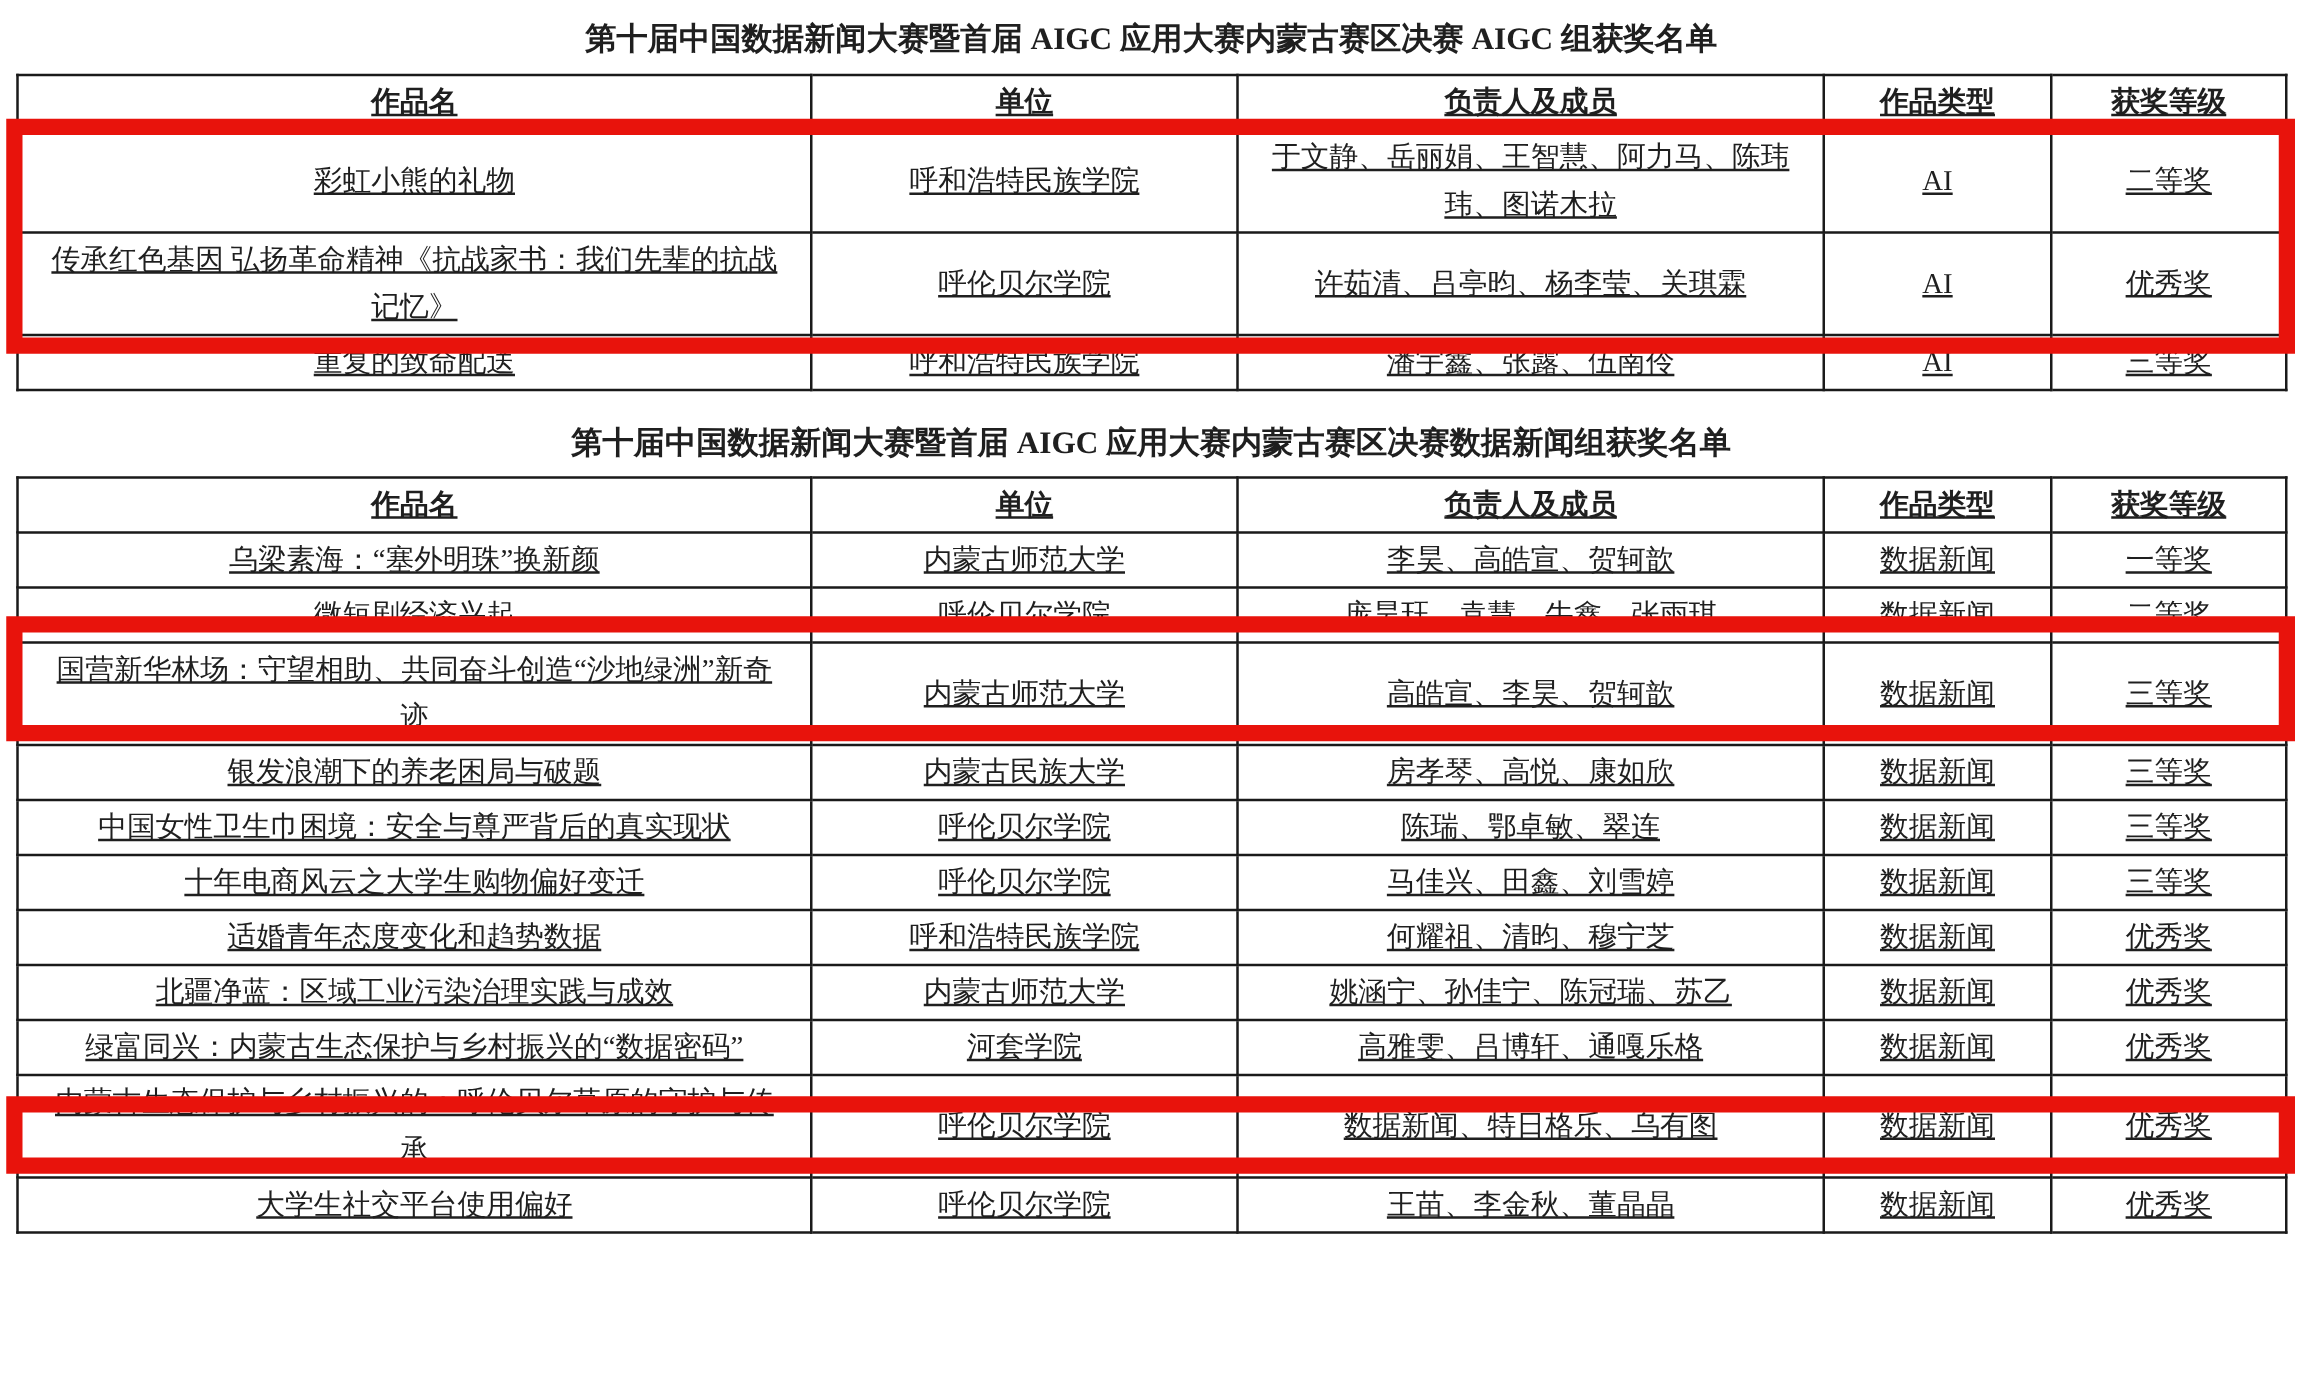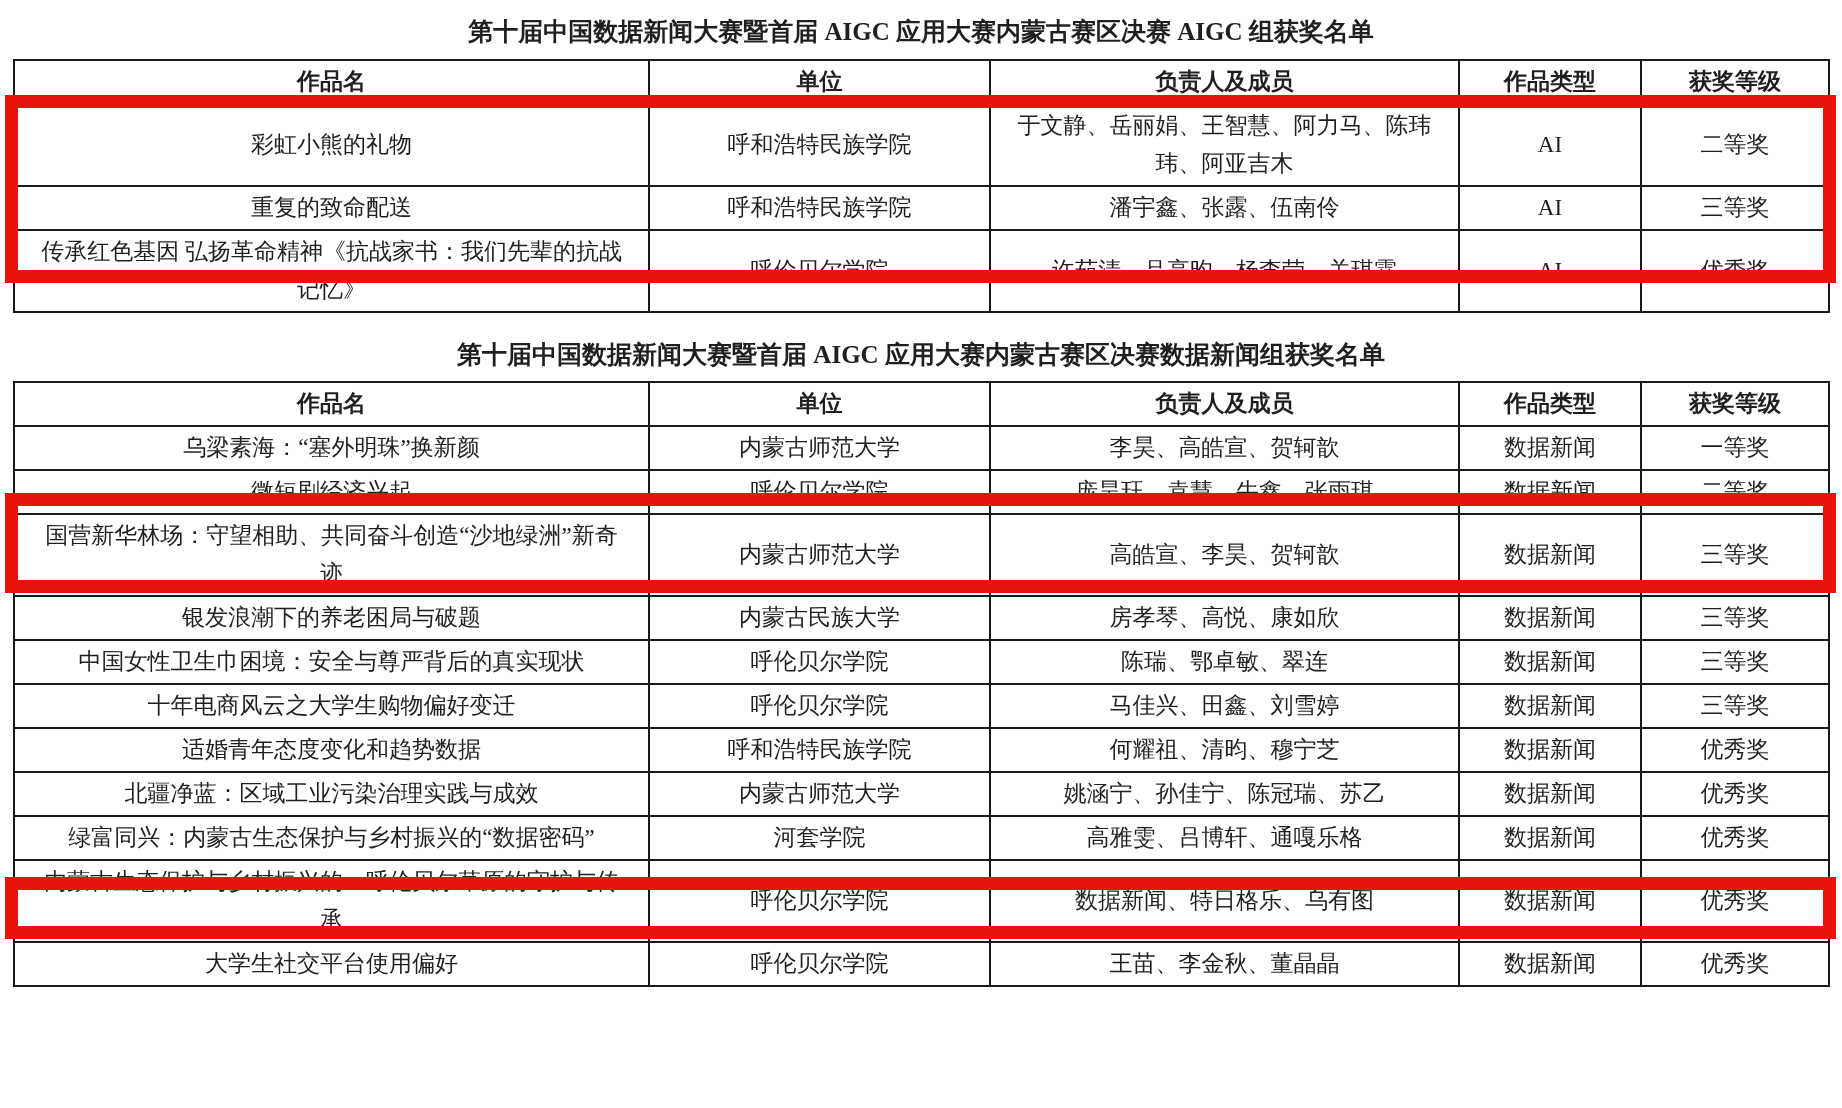--- a/index.html
+++ b/index.html
@@ -10,21 +10,21 @@
     background:#ffffff; color:var(--fg);
     font-family:"Liberation Serif","DejaVu Serif",serif;
     position:relative;
   }
   .doc { padding:8px 13px 0 13px; }
   .tbl-title {
     text-align:center; font-weight:bold; font-size:25px;
     line-height:1.3; margin:8px 0 10px 0;
   }
   .tbl-title.second { margin-top:26px; }
-  table { border-collapse:collapse; table-layout:fixed; width:1815px; }
+  table { border-collapse:collapse; table-layout:fixed; width:1815px;text-decoration:underline; }
   col.c0 { width:635px; } col.c1 { width:341px; } col.c2 { width:469px; }
   col.c3 { width:182px; } col.c4 { width:188px; }
   th, td {
     border:2px solid var(--bd);
     text-align:center; vertical-align:middle;
     font-size:23px; line-height:38px; padding:2px 10px;
     overflow:hidden;
   }
   td.c0 { padding:2px 20px; }
   th { font-weight:bold; }
@@ -54,37 +54,37 @@
             <th>单位</th>
             <th>负责人及成员</th>
             <th>作品类型</th>
             <th>获奖等级</th>
           </tr>
       </thead>
       <tbody>
           <tr>
             <td class="c0">彩虹小熊的礼物</td>
             <td class="c1">呼和浩特民族学院</td>
-            <td class="c2">于文静、岳丽娟、王智慧、阿力马、陈玮玮、阿亚吉木</td>
+            <td class="c2">于文静、岳丽娟、王智慧、阿力马、陈玮玮、图诺木拉</td>
             <td class="c3">AI</td>
             <td class="c4">二等奖</td>
+          </tr>
+          <tr>
+            <td class="c0">传承红色基因 弘扬革命精神《抗战家书：我们先辈的抗战记忆》</td>
+            <td class="c1">呼伦贝尔学院</td>
+            <td class="c2">许茹清、吕亭昀、杨李莹、关琪霖</td>
+            <td class="c3">AI</td>
+            <td class="c4">优秀奖</td>
           </tr>
           <tr>
             <td class="c0">重复的致命配送</td>
             <td class="c1">呼和浩特民族学院</td>
             <td class="c2">潘宇鑫、张露、伍南伶</td>
             <td class="c3">AI</td>
             <td class="c4">三等奖</td>
-          </tr>
-          <tr>
-            <td class="c0">传承红色基因 弘扬革命精神《抗战家书：我们先辈的抗战记忆》</td>
-            <td class="c1">呼伦贝尔学院</td>
-            <td class="c2">许茹清、吕亭昀、杨李莹、关琪霖</td>
-            <td class="c3">AI</td>
-            <td class="c4">优秀奖</td>
           </tr>
         </tbody>
     </table>
   </div>
 
   <div class="table-block">
     <div class="tbl-title second">第十届中国数据新闻大赛暨首届 AIGC 应用大赛内蒙古赛区决赛数据新闻组获奖名单</div>
     <table>
       <colgroup>
         <col class="c0">

